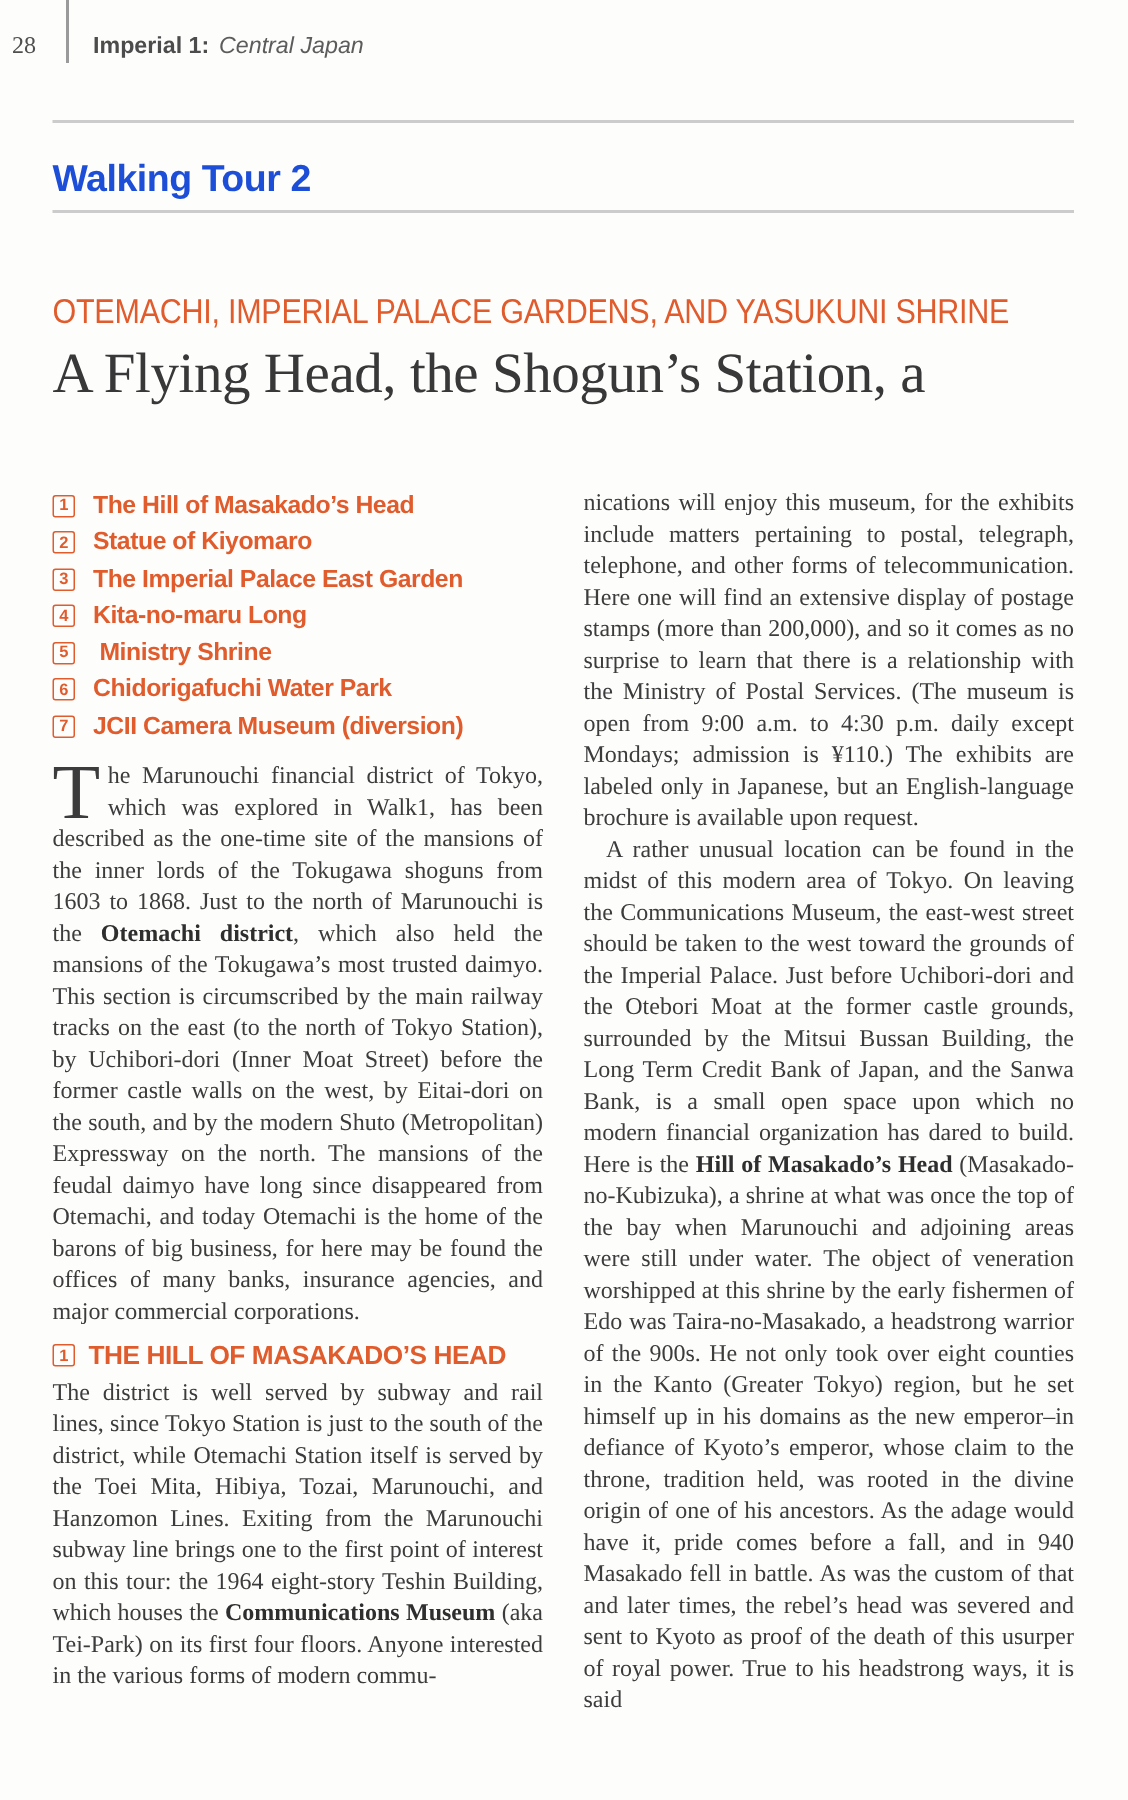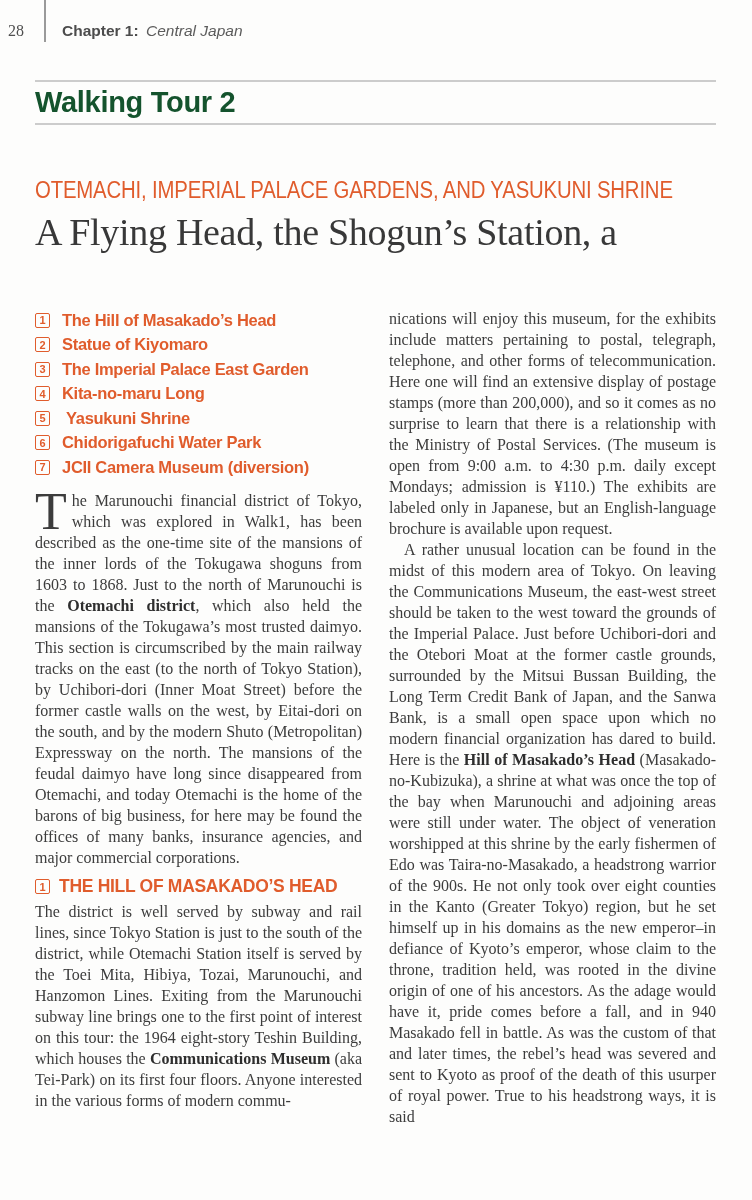--- a/index.html
+++ b/index.html
@@ -8,21 +8,21 @@
 
   
   .pg-header{position:relative;height:42px;margin:0 -36px 0 -35px;}
   .pg-num{position:absolute;left:8px;bottom:2px;font-family:"Liberation Serif",serif;font-size:16px;color:#4f4f4f;}
   .pg-vbar{position:absolute;left:44px;top:0;bottom:0;width:2px;background:#9a9a9a;}
   .chap-label{position:absolute;left:62px;bottom:2px;font-family:"Liberation Sans",sans-serif;font-weight:bold;font-size:15.5px;color:#4c4c4c;}
   .chap-title{position:absolute;left:146px;bottom:2px;font-family:"Liberation Sans",sans-serif;font-style:italic;font-size:15.5px;color:#5c5c5c;}
 
   .rule{height:2px;background:var(--rule,#cccccc);margin:0;}
   .rule.top{margin-top:38px;}
-  .banner-title{font-family:"Liberation Sans",sans-serif;font-weight:bold;font-size:29px;color:#14532d;letter-spacing:-0.3px;margin:5px 0 6px 0;line-height:30px;}
+  .banner-title{font-family:"Liberation Sans",sans-serif;font-weight:bold;font-size:25px;color:#1d4ed8;letter-spacing:-0.3px;margin:22px 0 6px 0;line-height:30px;}
 
   .kicker{margin-top:52px;font-family:"Liberation Sans",sans-serif;font-size:23px;color:var(--accent,#e05c2c);white-space:nowrap;transform:scaleX(0.885);transform-origin:0 50%;letter-spacing:-0.2px;}
   .tour-title{margin:8px 0 0 0;font-weight:normal;font-size:38px;line-height:40px;color:#383838;letter-spacing:-0.3px;}
   .tour-title .tl{display:block;white-space:nowrap;}
 
   .content{display:flex;margin-top:56px;}
   .col{width:327px;}
   .col.left{margin-right:27px;}
 
   
@@ -42,21 +42,21 @@
   .sec-heading .numbox{margin-right:9px;position:relative;top:0px;}
 </style>
 </head>
 <body>
 
 <div class="page" data-name="book-page">
 
   <header class="pg-header" data-name="page-header">
     <span class="pg-num" data-name="page-number">28</span>
     <span class="pg-vbar" data-name="header-divider"></span>
-    <span class="chap-label" data-name="chapter-label">Chapter 1:</span>
+    <span class="chap-label" data-name="chapter-label">Imperial 1:</span>
     <span class="chap-title" data-name="chapter-title">Central Japan</span>
   </header>
 
   <div class="rule top" data-name="rule-top"></div>
   <h1 class="banner-title" data-name="walking-tour-title">Walking Tour 2</h1>
   <div class="rule" data-name="rule-bottom"></div>
 
   <div class="kicker" data-name="tour-kicker">OTEMACHI, IMPERIAL PALACE GARDENS, AND YASUKUNI SHRINE</div>
 
   <h2 class="tour-title" data-name="tour-title">
@@ -77,21 +77,21 @@
           <div class="stop" data-name="tour-stop-3">
             <span class="numbox" data-name="stop-number-box">3</span>
             <span class="stop-label" data-name="stop-label">The Imperial Palace East Garden</span>
           </div>
           <div class="stop" data-name="tour-stop-4">
             <span class="numbox" data-name="stop-number-box">4</span>
             <span class="stop-label" data-name="stop-label">Kita-no-maru Long</span>
           </div>
           <div class="stop" data-name="tour-stop-5">
             <span class="numbox" data-name="stop-number-box">5</span>
-            <span class="stop-label" data-name="stop-label"> Yasukuni Shrine</span>
+            <span class="stop-label" data-name="stop-label"> Ministry Shrine</span>
           </div>
           <div class="stop" data-name="tour-stop-6">
             <span class="numbox" data-name="stop-number-box">6</span>
             <span class="stop-label" data-name="stop-label">Chidorigafuchi Water Park</span>
           </div>
           <div class="stop" data-name="tour-stop-7">
             <span class="numbox" data-name="stop-number-box">7</span>
             <span class="stop-label" data-name="stop-label">JCII Camera Museum (diversion)</span>
           </div>
         </div>

